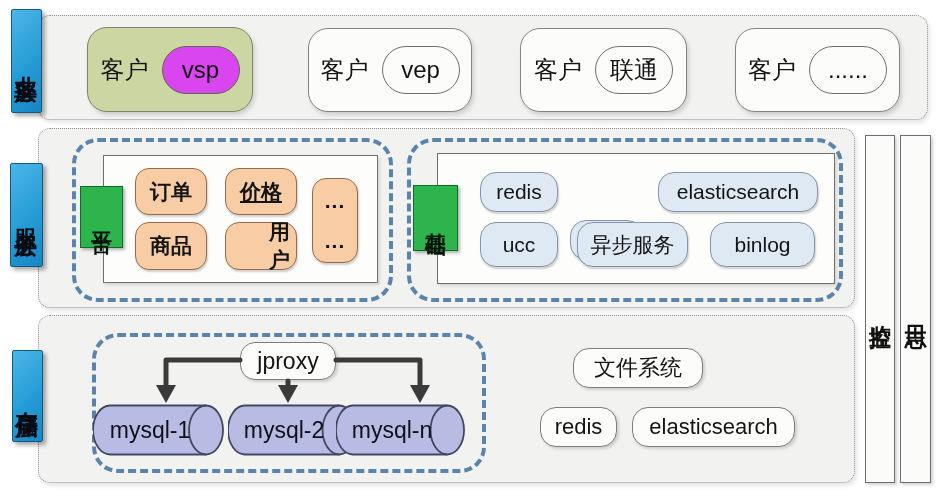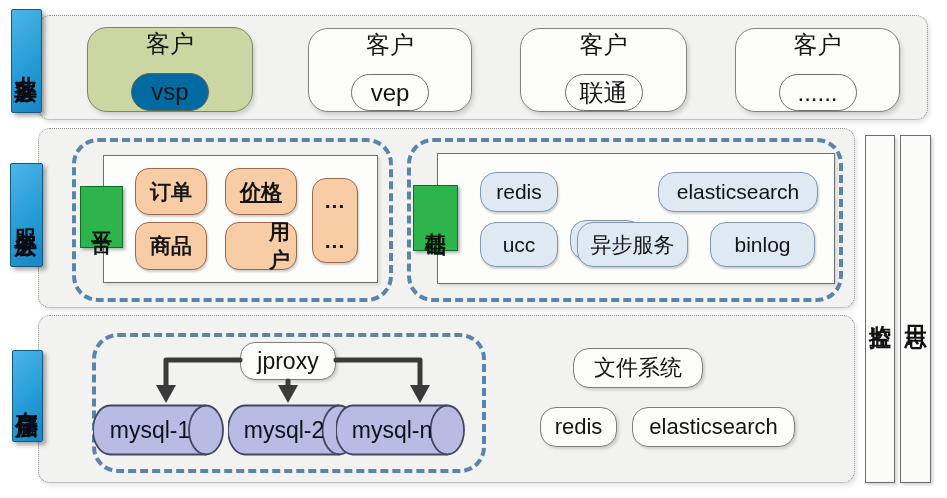--- a/index.html
+++ b/index.html
@@ -1,21 +1,21 @@
 <!DOCTYPE html>
 <html><head>
 <meta charset="utf-8">
 <style>
   html,body{margin:0;padding:0;background:#ffffff;}
   *{box-sizing:border-box;}
   .canvas{
     position:relative;width:947px;height:498px;background:#ffffff;overflow:hidden;
     font-family:"Liberation Sans","DejaVu Sans",sans-serif;color:#141414;
   }
-  .abs{position:absolute;flex-direction:column;}
+  .abs{position:absolute;}
 
   
   .layer-panel{
     background:#f2f2f1;border:1px dotted #8d8d8d;border-radius:12px;
     box-shadow:2px 3px 4px rgba(0,0,0,0.10);
   }
 
   
   .vlabel{
     background:linear-gradient(135deg,#4db5e8 0%,#259cd6 55%,#1886c4 100%);
@@ -43,21 +43,21 @@
     display:flex;align-items:center;justify-content:center;gap:13px;
     font-size:24px;
   }
   .client-box.olive{background:#ccd6a2;border-color:#7c856b;}
   .client-pill{
     display:inline-flex;align-items:center;justify-content:center;
     min-width:78px;height:48px;padding:0 14px;
     background:#fcfcfb;border:1.6px solid #6f6f6f;border-radius:24px;
     font-size:24px;
   }
-  .client-box.olive .client-pill{background:#0369a1;border-color:#5f6852;}
+  .client-box.olive .client-pill{background:#d946ef;border-color:#5f6852;}
 
   
   .dashed{
     border:4px dashed #5b84ad;border-radius:26px;background:transparent;
   }
   .white-rect{
     background:#fdfdfc;border:1.4px solid #6f6f6f;
     box-shadow:2px 2px 3px rgba(0,0,0,0.12);
   }
 

